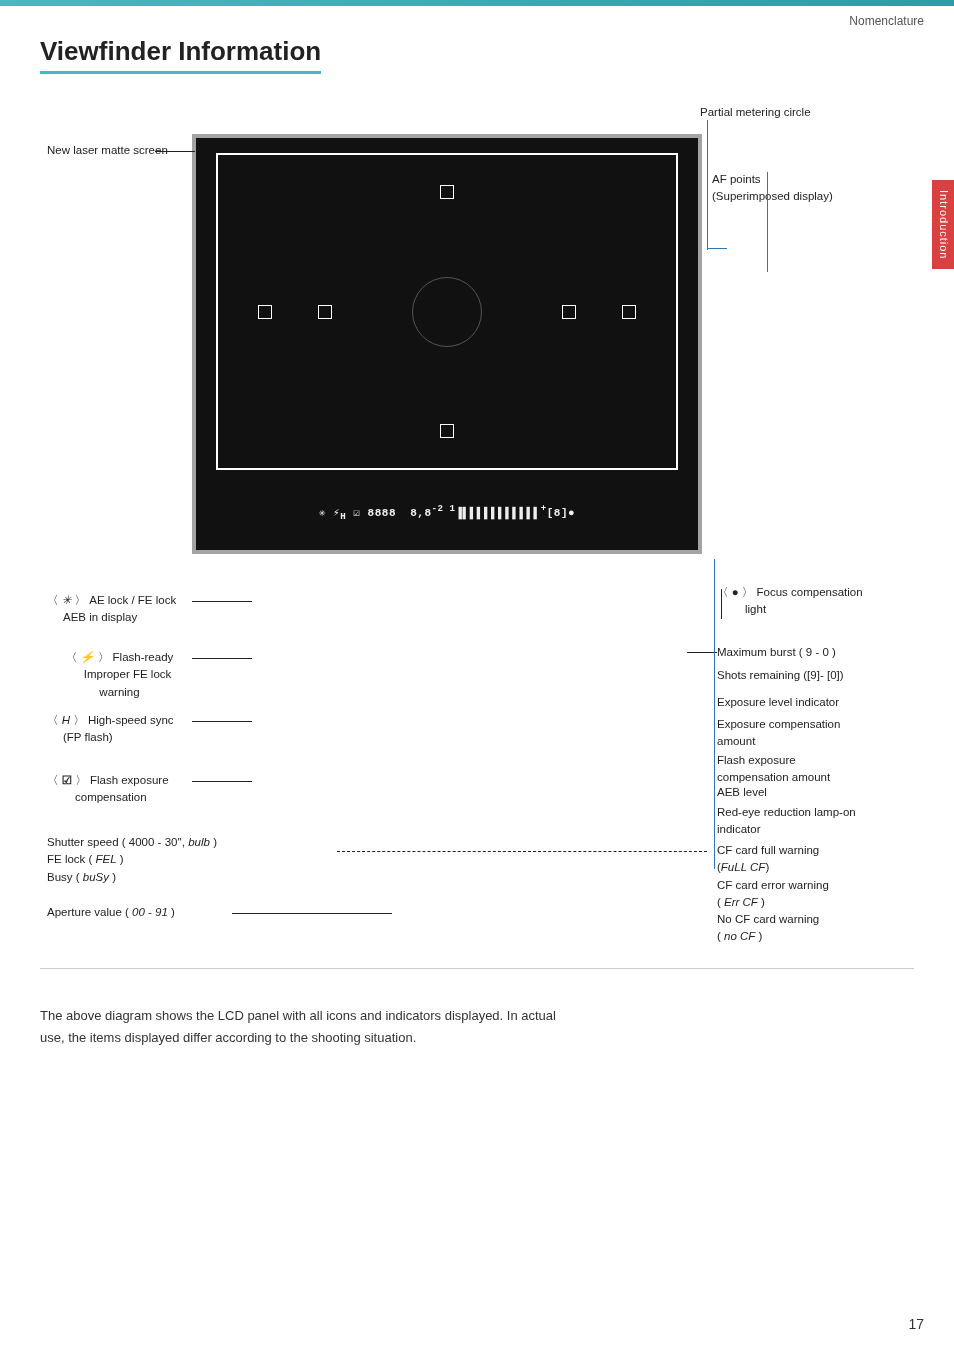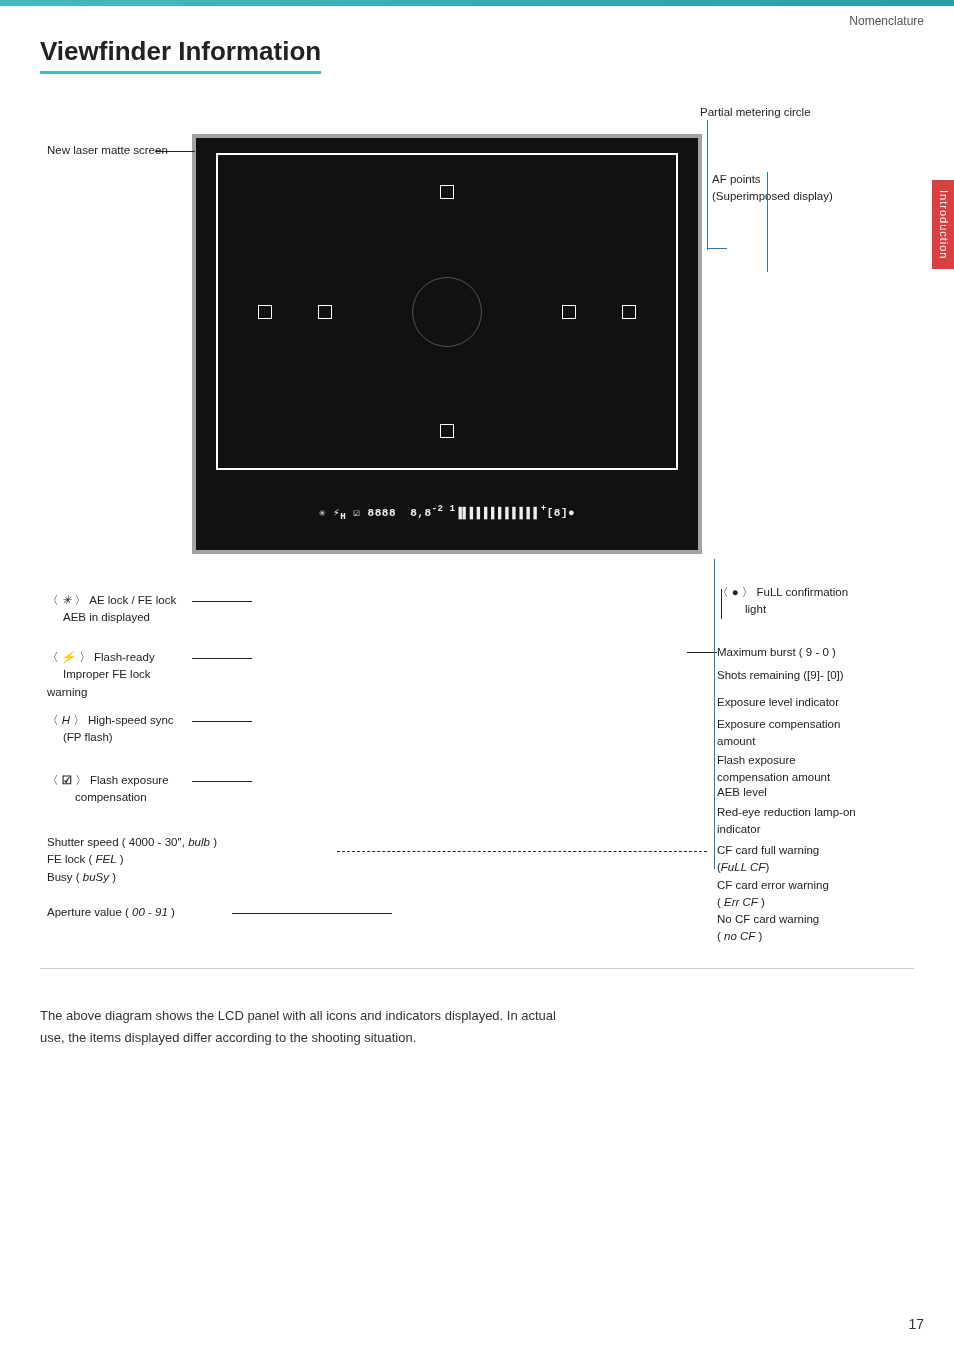--- a/index.html
+++ b/index.html
@@ -237,25 +237,25 @@
     <div class="ann-block" style="right: 25px; top: 55px; text-align: left; width: 170px; margin-top: 12px;">
       <span>AF points</span><br>
       <span>(Superimposed display)</span>
     </div>
 
     <div class="connector-vert-blue" style="left: 720px; top: 68px; height: 100px;"></div>
     <div class="connector-line-blue" style="left: 720px; top: 165px; width: -20px; right: 200px;"></div>
 
     <div class="ann-block" style="left: 0; top: 488px; width: 145px;">
       <span>〈 <i>✳</i> 〉 AE lock / FE lock</span><br>
-      <span style="padding-left: 16px;">AEB in displayed</span>
+      <span style="padding-left: 16px;">AEB in display</span>
     </div>
     <div class="connector-line" style="left: 145px; top: 497px; width: 60px;"></div>
 
-    <div class="ann-block" style="left: 0; top: 545px; width: 145px;">
+    <div class="ann-block" style="left: 0; top: 545px; width: 145px; text-align: center;">
       <span>〈 <i>⚡</i> 〉 Flash-ready</span><br>
       <span style="padding-left: 16px;">Improper FE lock warning</span>
     </div>
     <div class="connector-line" style="left: 145px; top: 554px; width: 60px;"></div>
 
     <div class="ann-block" style="left: 0; top: 608px; width: 145px;">
       <span>〈 <i>H</i> 〉 High-speed sync</span><br>
       <span style="padding-left: 16px;">(FP flash)</span>
     </div>
     <div class="connector-line" style="left: 145px; top: 617px; width: 60px;"></div>
@@ -274,21 +274,21 @@
 
     <div style="position:absolute; left:290px; top:747px; width:370px; height:1px;
                 border-top: 1px dashed #222;"></div>
 
     <div class="ann-block" style="left: 0; top: 800px; width: 200px;">
       <span>Aperture value ( <i>00</i> - <i>91</i> )</span>
     </div>
     <div class="connector-line" style="left: 185px; top: 809px; width: 160px;"></div>
 
     <div class="ann-block" style="right: 25px; top: 480px; text-align: left; width: 165px;">
-      <span>〈 ● 〉 FuLL confirmation</span><br>
+      <span>〈 ● 〉 Focus compensation</span><br>
       <span style="padding-left: 28px;">light</span>
     </div>
     <div class="connector-vert" style="right: 185px; top: 485px; height: 30px;"></div>
 
     <div class="ann-block" style="right: 25px; top: 540px; text-align: left; width: 165px;">
       <span>Maximum burst ( 9 - 0 )</span>
     </div>
     <div class="connector-line" style="right: 190px; top: 548px; width: 30px;"></div>
 
     <div class="ann-block" style="right: 25px; top: 563px; text-align: left; width: 165px;">

